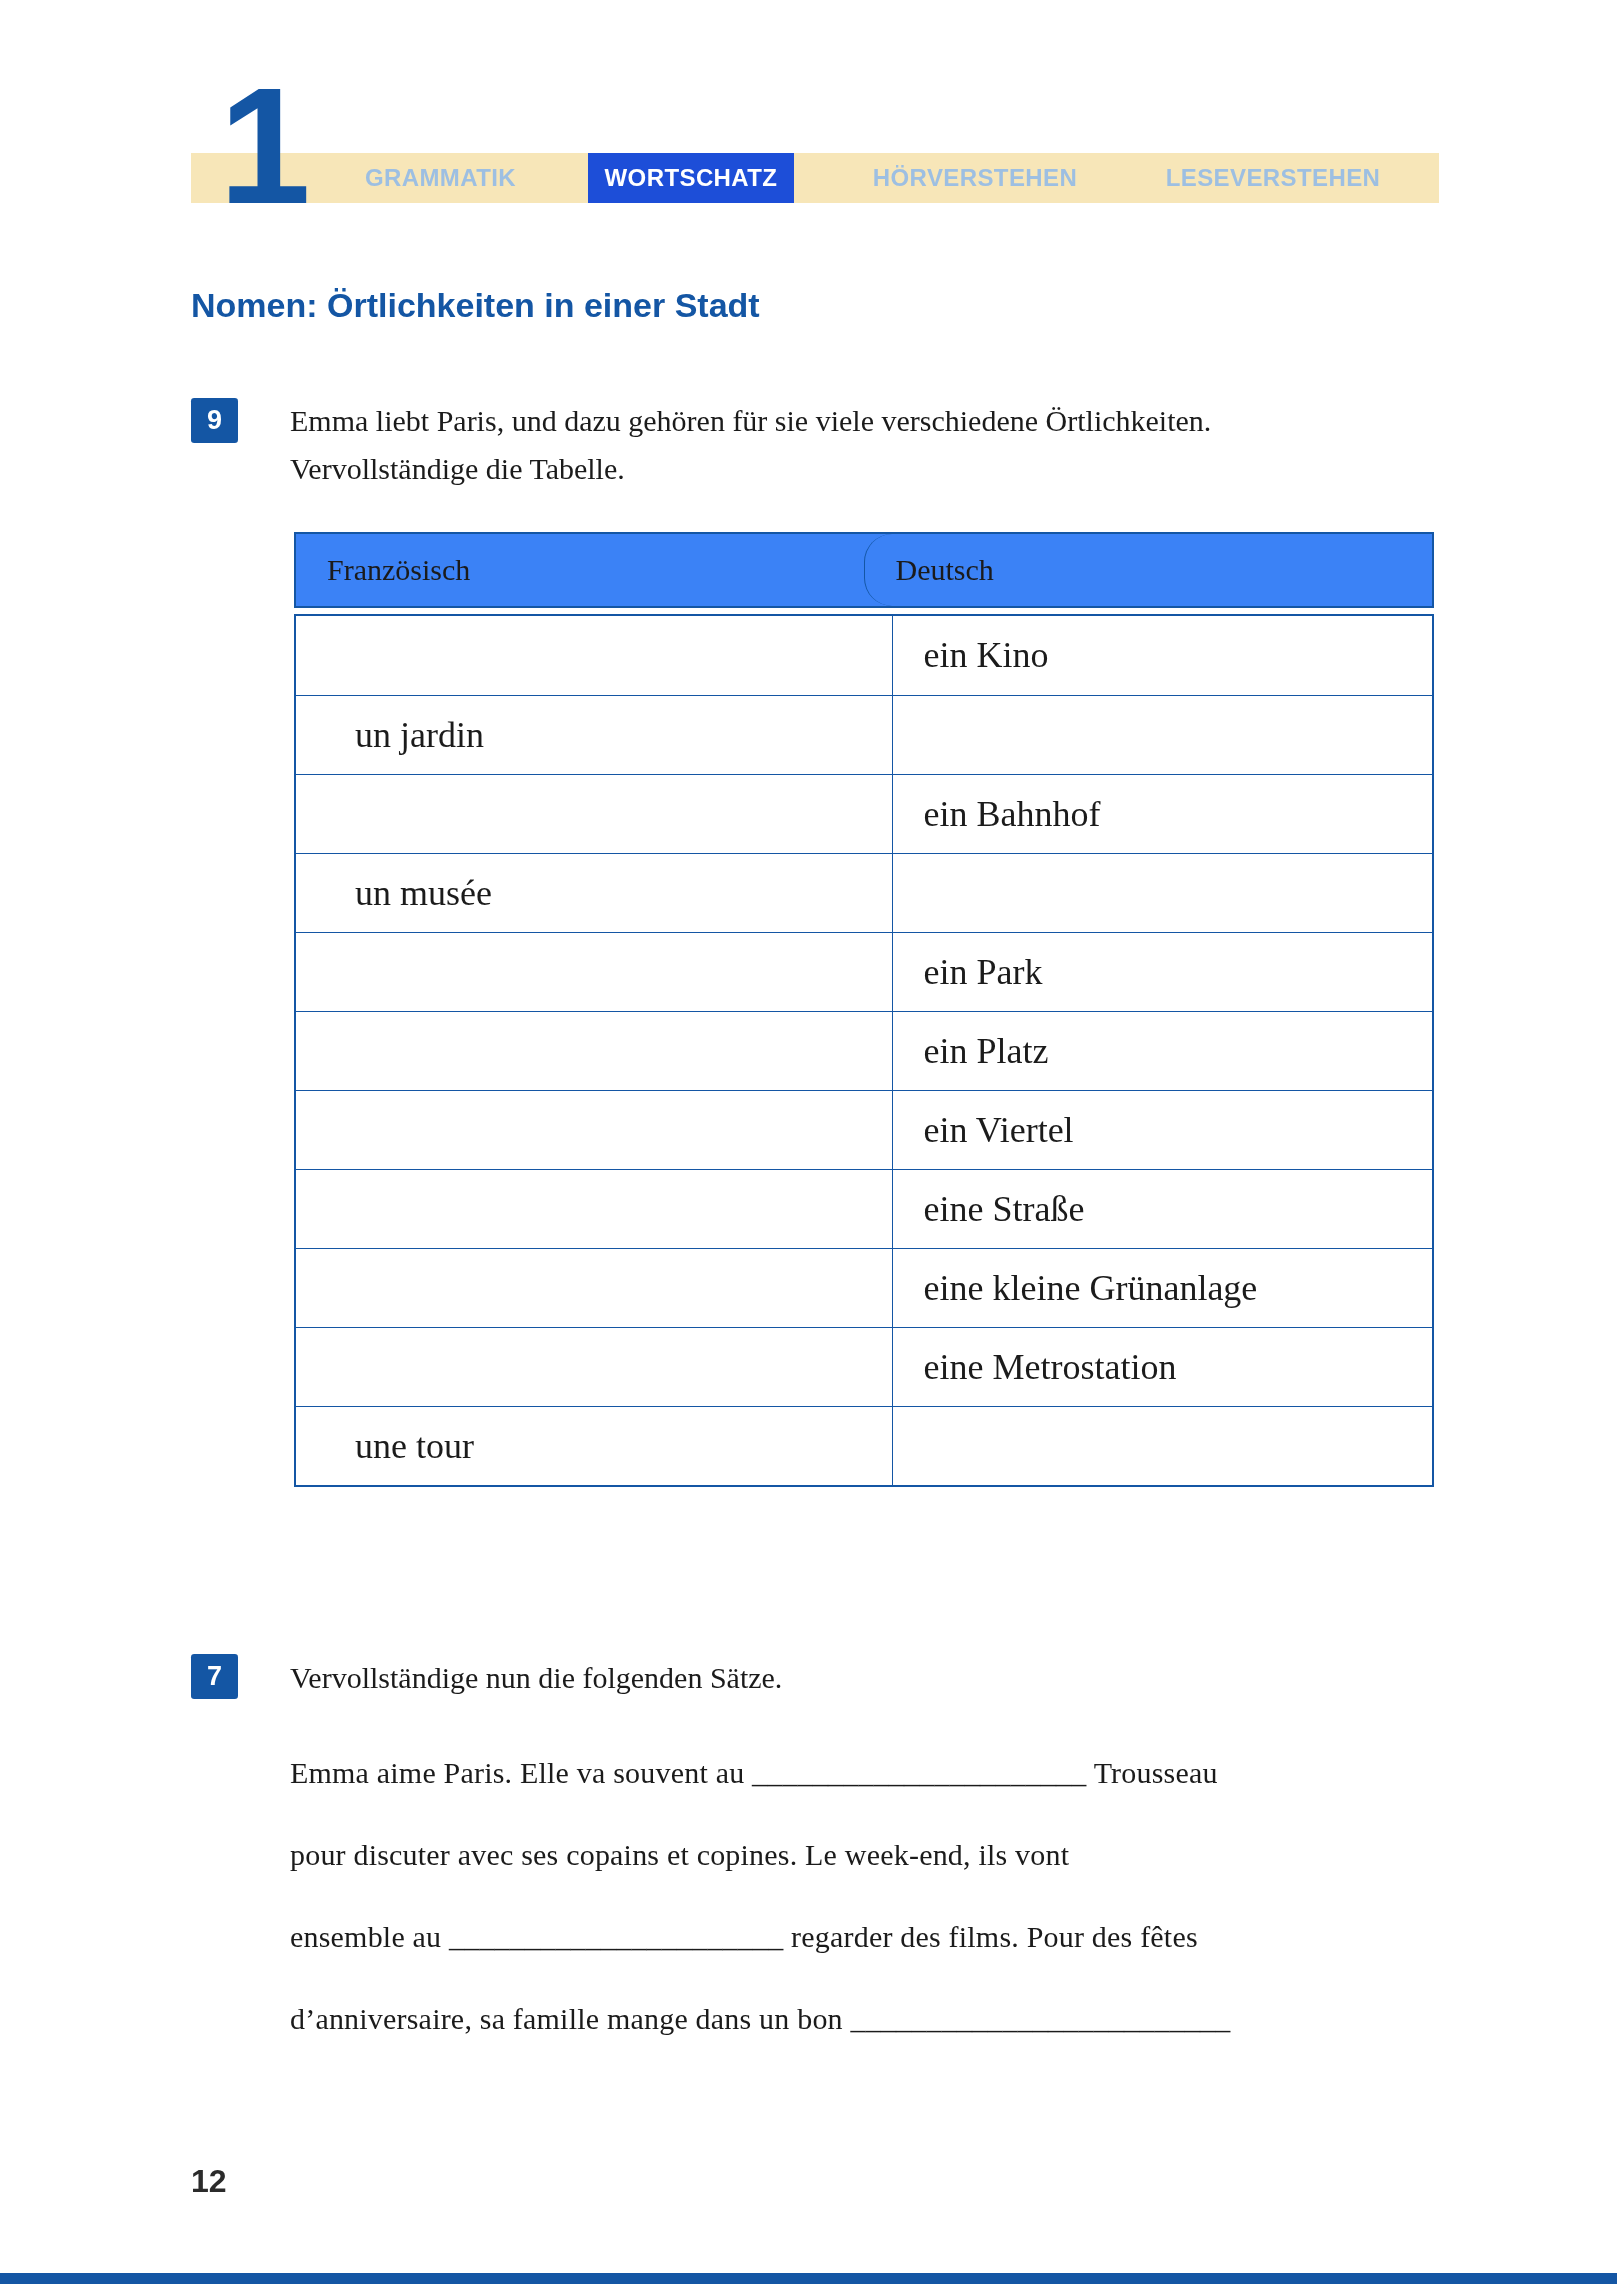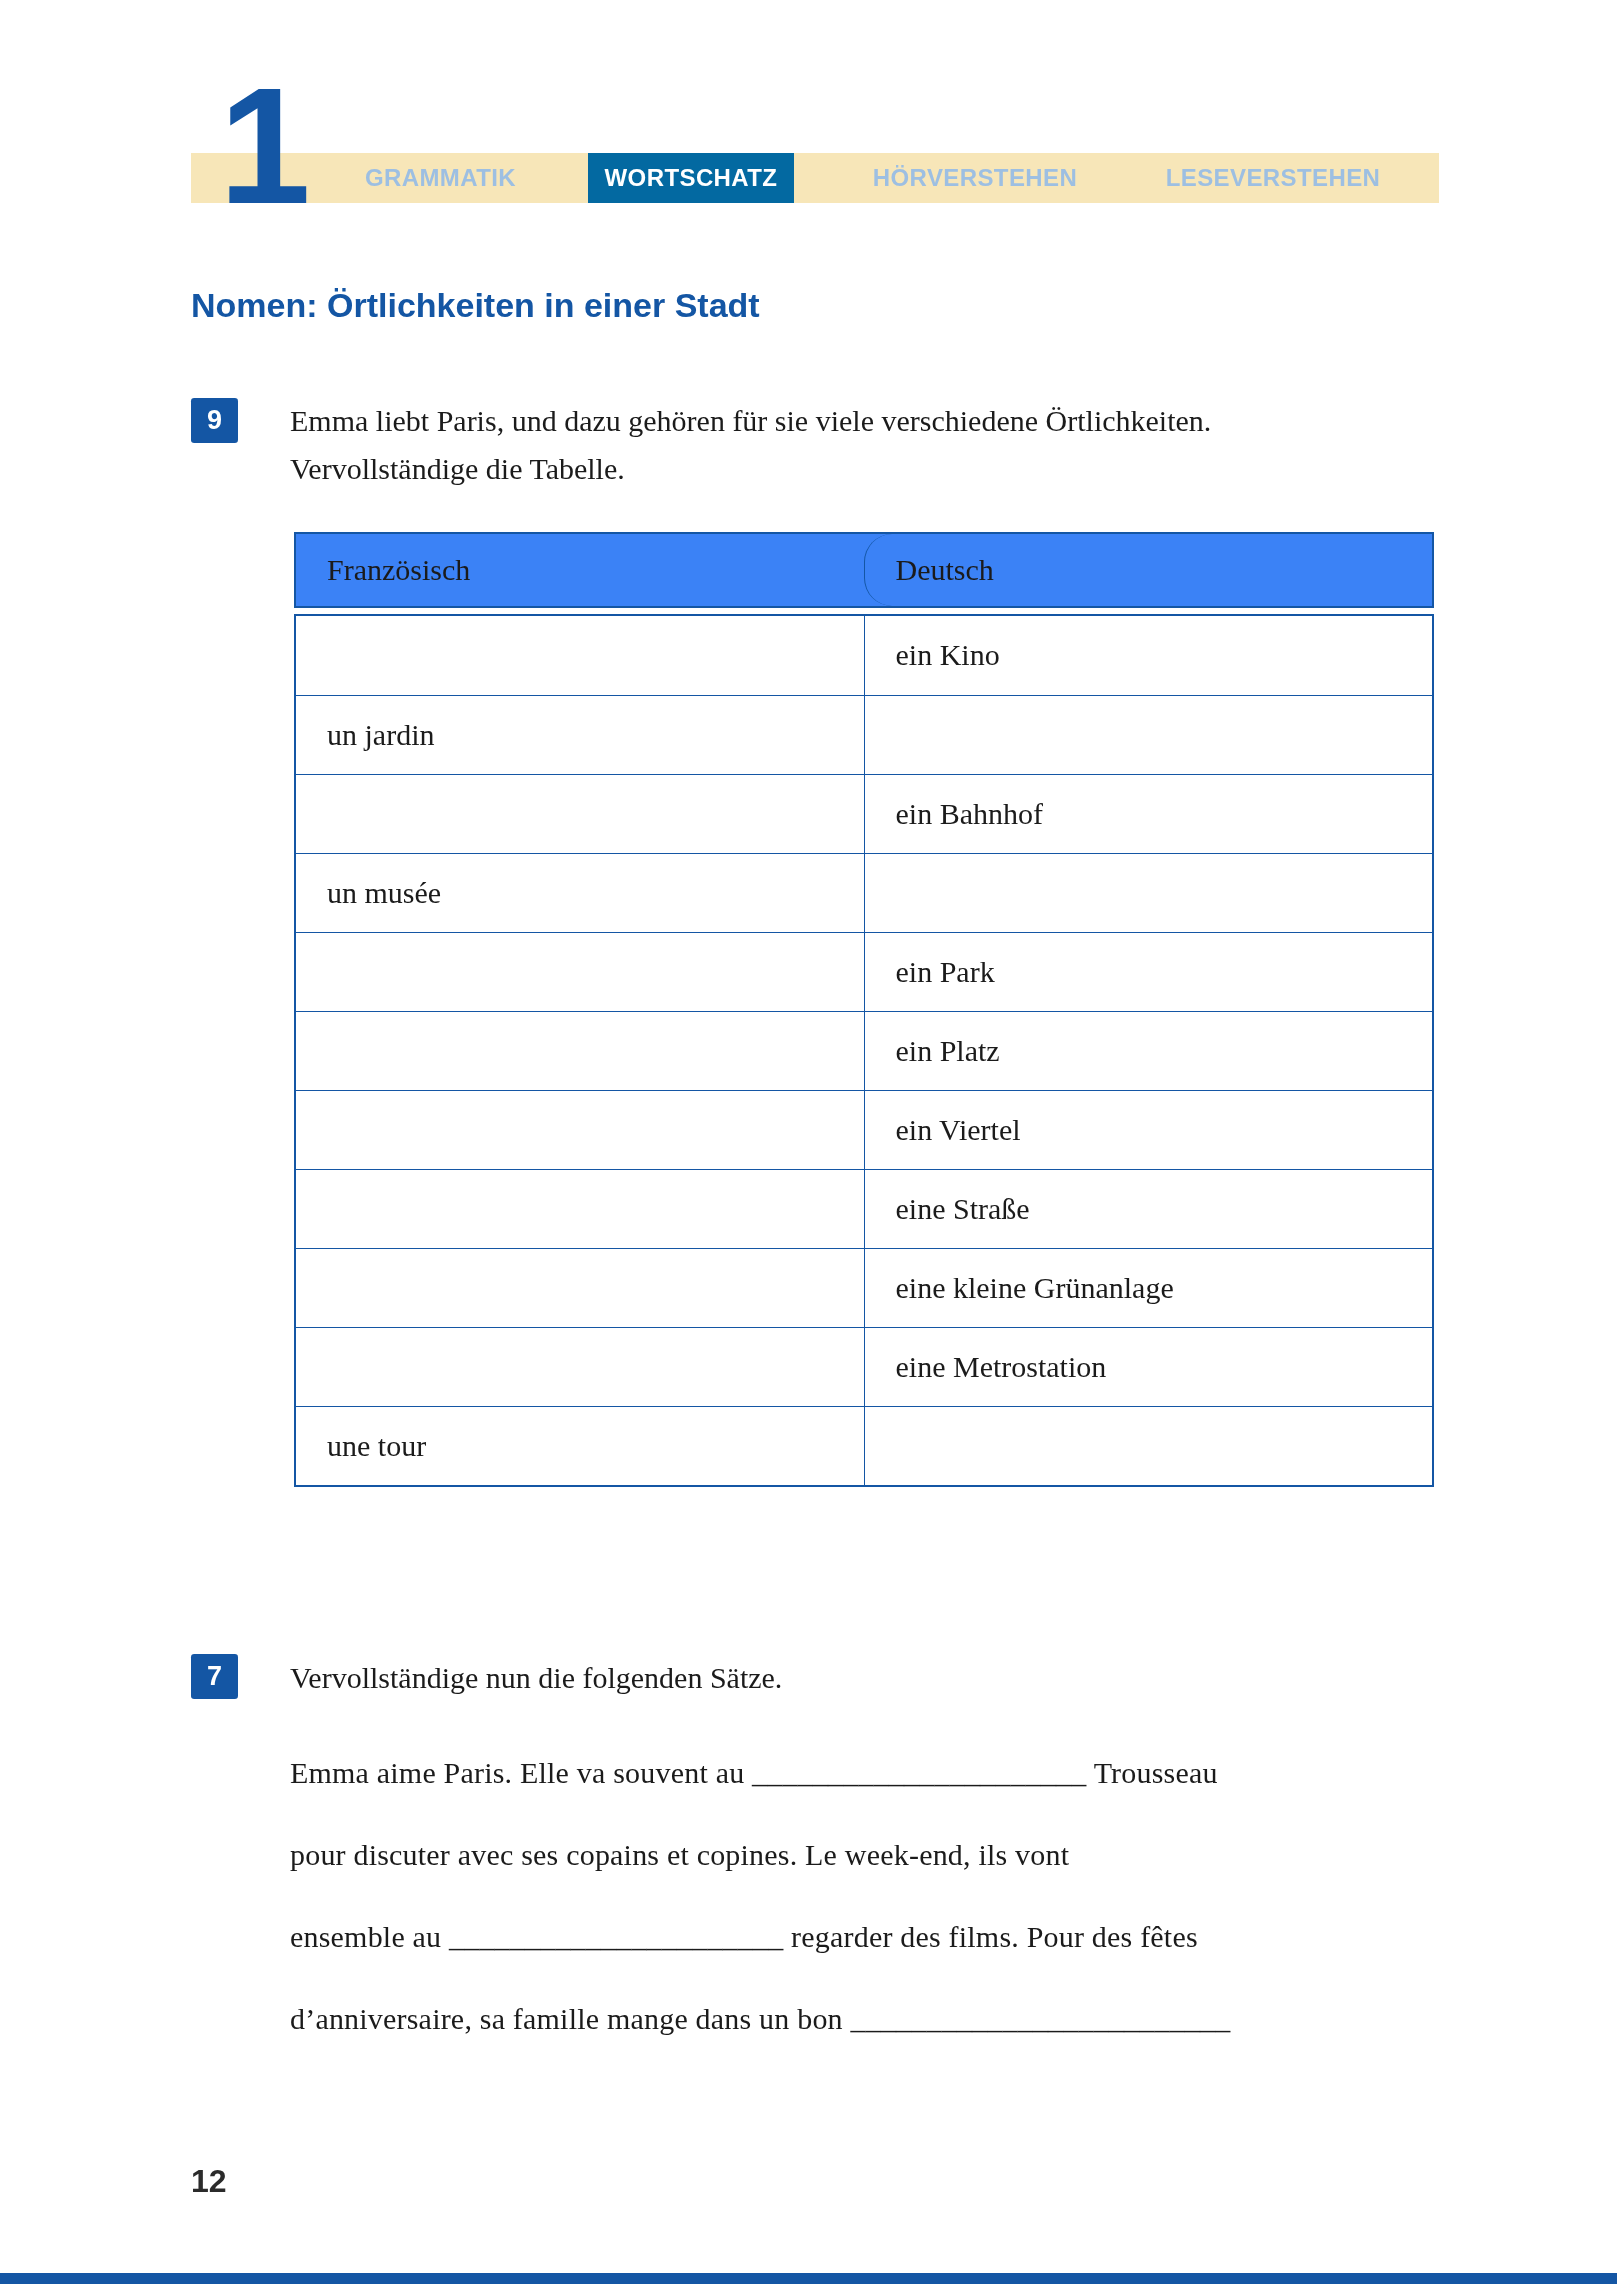--- a/index.html
+++ b/index.html
@@ -23,21 +23,21 @@
     font-weight:bold; font-size:165px; line-height:1;
     color:#1456a4; z-index:2;
   }
   .nav-item {
     position:absolute; top:0; height:100%;
     display:flex; align-items:center; justify-content:center;
     font-family:"Liberation Sans", sans-serif;
     font-weight:bold; font-size:24px; letter-spacing:0.4px;
     color:#9dbfe2; white-space:nowrap;
   }
-  .nav-item.active { background:#0369a1; color:#ffffff; }
+  .nav-item.active { background:#1d4ed8; color:#ffffff; }
   .tab-grammatik   { left:165px;  width:169px; }
   .tab-wortschatz  { left:397px;  width:206px; }
   .tab-hoerverstehen { left:675px; width:218px; }
   .tab-leseverstehen { left:965px; width:234px; }
 
   
   .section-title {
     position:absolute; left:191px; top:286px;
     font-family:"Liberation Sans", sans-serif;
     font-weight:bold; font-size:34px; color:#1456a4;
@@ -69,21 +69,21 @@
   .th {
     flex:1; display:flex; align-items:center;
     padding-left:31px; font-size:30px;
   }
   .th + .th { border-left:1.6px solid #1456a4;border-radius:28px; }
   .tbody { margin-top:5.6px; border:2.4px solid #1456a4; }
   .tr { display:flex; height:79px; }
   .tr + .tr { border-top:1.6px solid #1456a4; }
   .td {
     flex:1; display:flex; align-items:center;
-    padding-left:31px; font-size:30px;
+    padding-left:31px; font-size:36px;margin-left:28px;
   }
   .td + .td { border-left:1.6px solid #1456a4; }
 
   
   .fill-par { position:absolute; left:290px; top:1732px; width:1192px; }
   .fill-line { font-size:30px; line-height:82px; white-space:nowrap; letter-spacing:0.2px; }
 
   .page-number {
     position:absolute; left:191px; top:2163px;
     font-family:"Liberation Sans", sans-serif;

